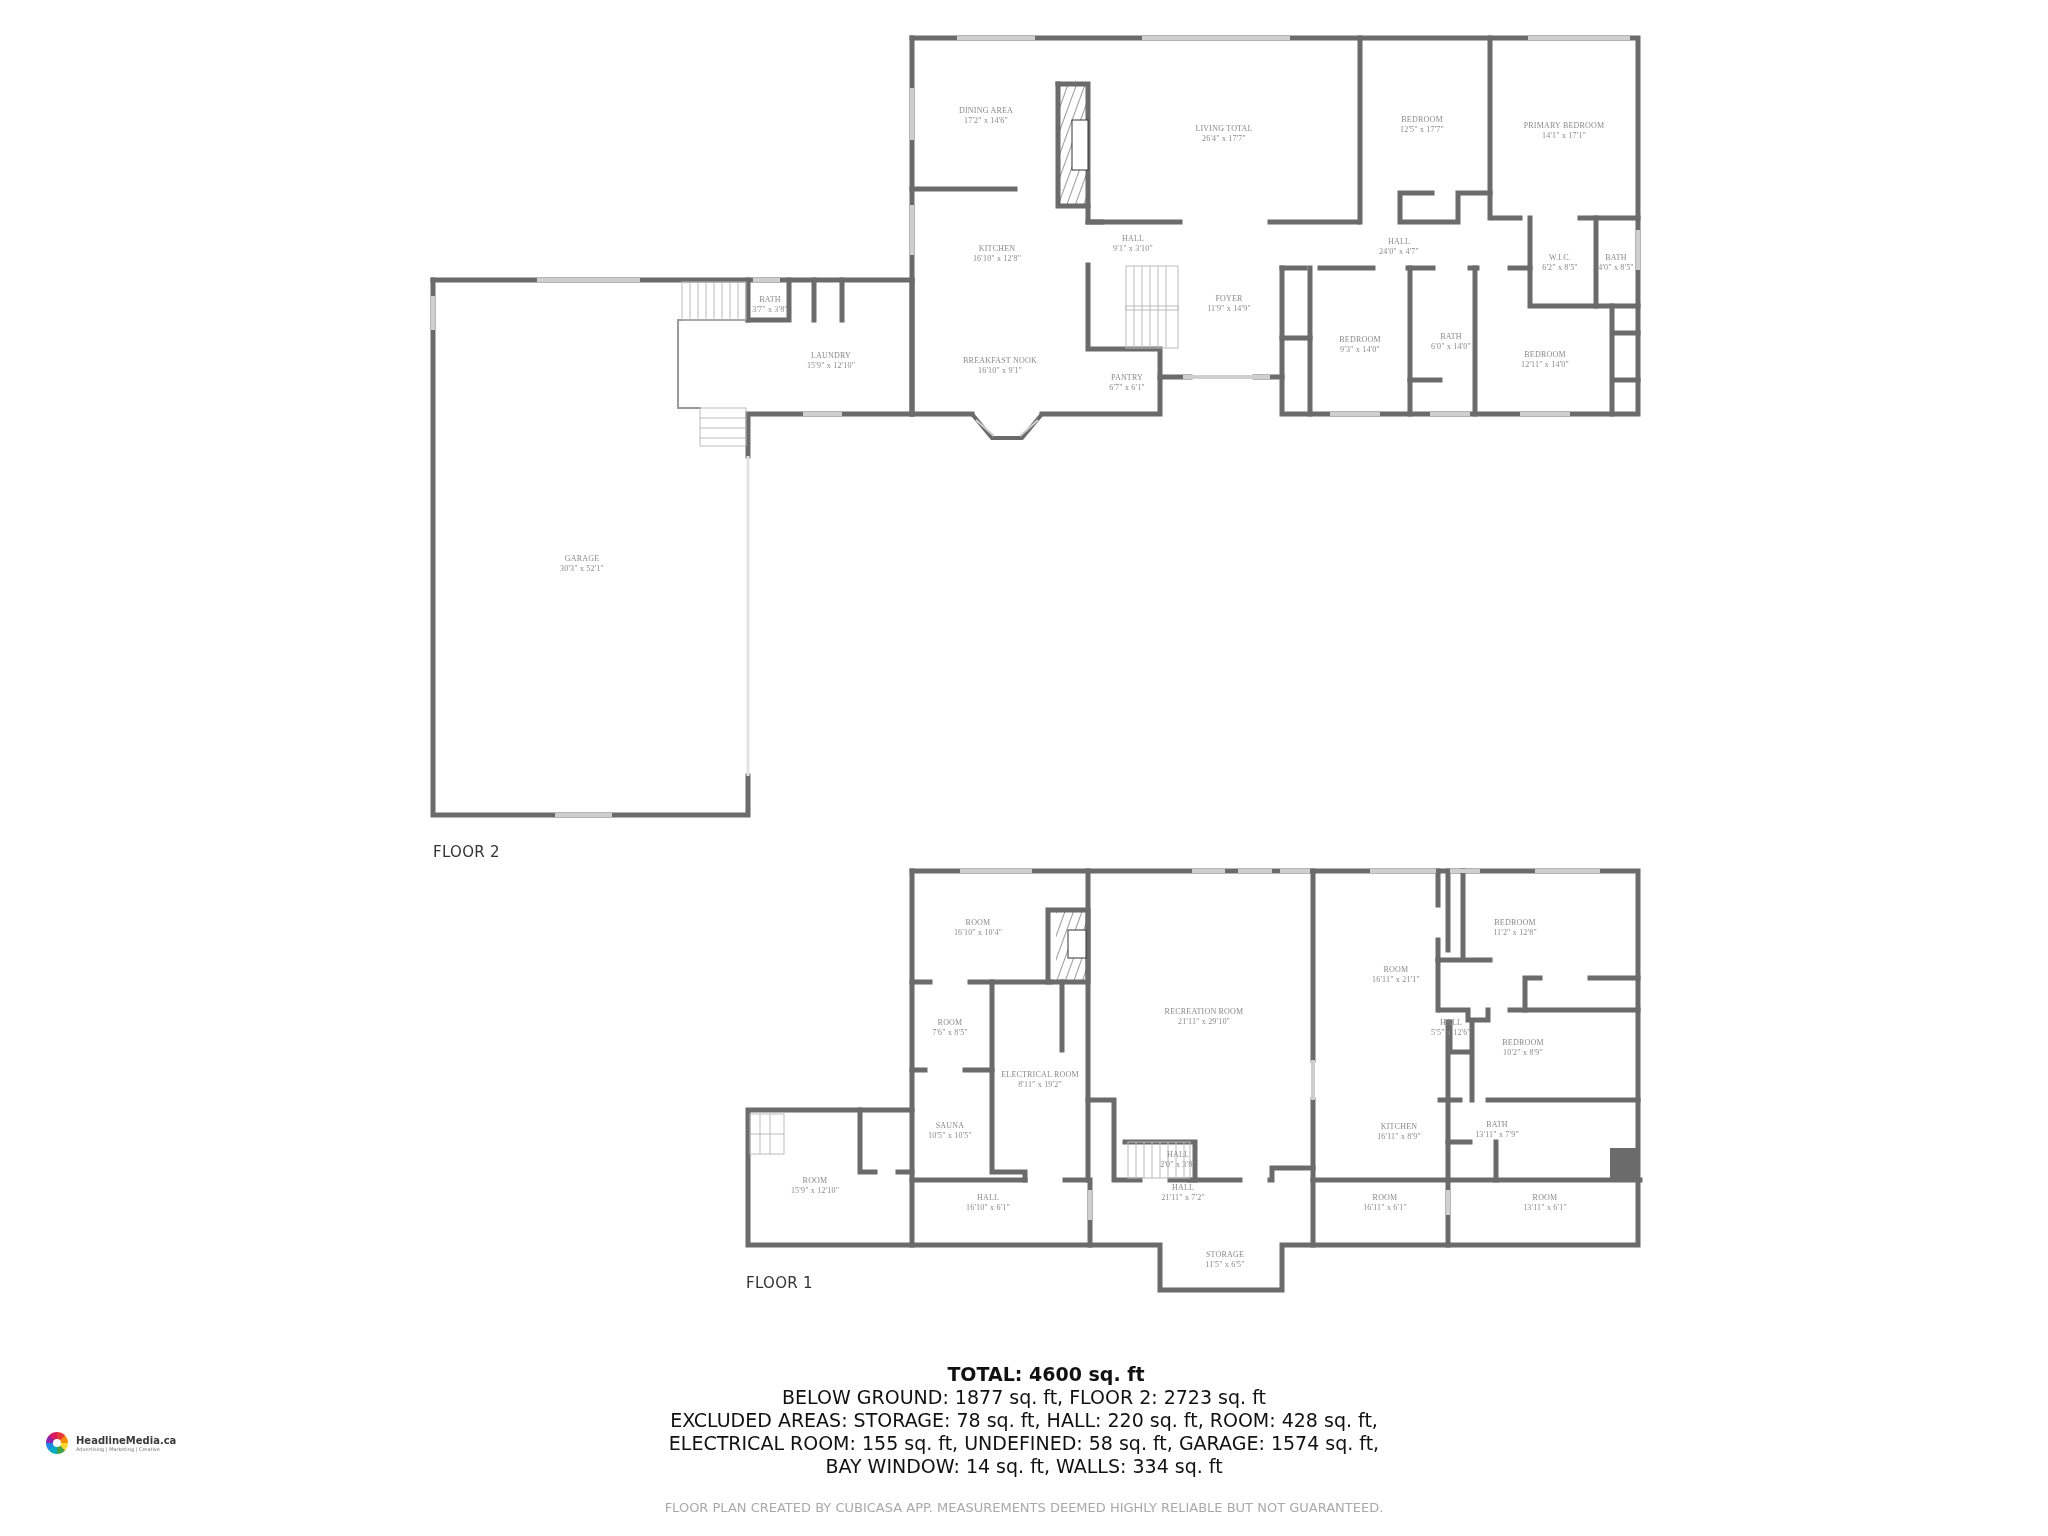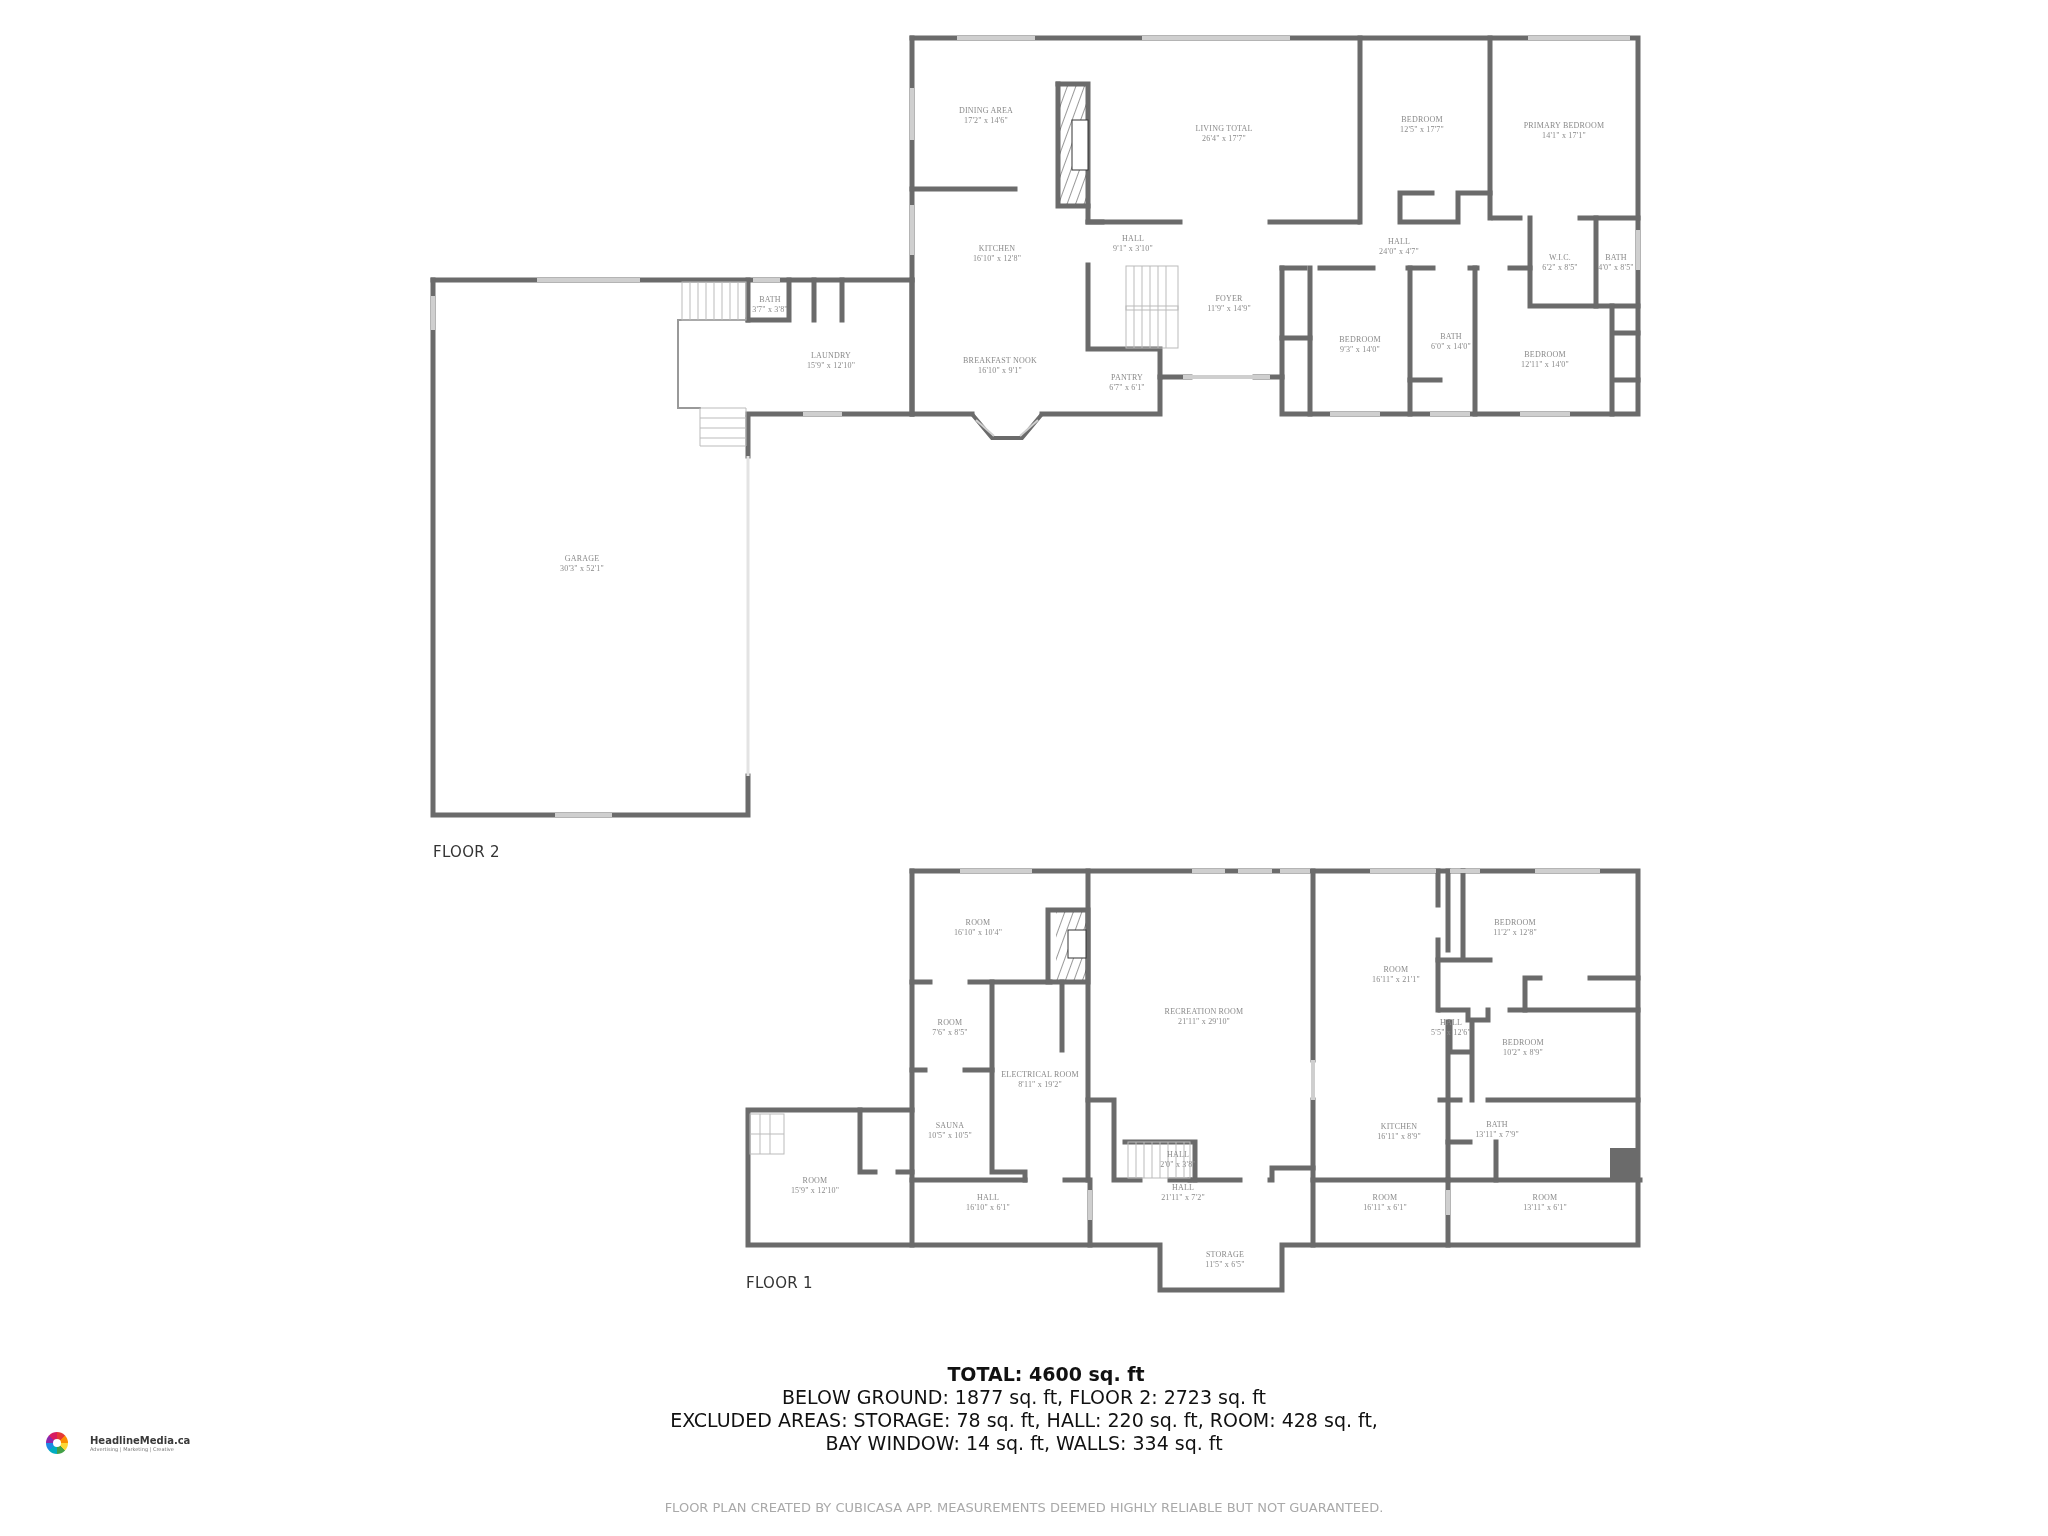--- a/index.html
+++ b/index.html
@@ -6,21 +6,21 @@
   body { width:2048px; height:1536px; position:relative; overflow:hidden; font-family:"Liberation Sans", sans-serif; }
   #plan { position:absolute; left:0; top:0; width:2048px; height:1536px; }
   .room-label { position:absolute; transform:translate(-50%,-50%); text-align:center; color:#8a8a8a; font-family:Liberation Serif, serif; font-size:8px; line-height:10px; white-space:nowrap; letter-spacing:0.2px; }
   .room-label .rname { display:block; }
   .room-label .rdim { display:block; }
   .floor-label { position:absolute; font-family:"DejaVu Sans", sans-serif; font-size:15px; color:#333; letter-spacing:0.3px; }
   .summary { position:absolute; left:0; width:2048px; top:1363px; text-align:center; font-family:"DejaVu Sans", sans-serif; color:#111; }
   .summary .total { font-weight:bold; font-size:19px; line-height:23px;padding-left:44px; }
   .summary .line { font-size:19px; line-height:23px; }
   .disclaimer { position:absolute; left:0; width:2048px; top:1500px; text-align:center; font-family:"DejaVu Sans", sans-serif; font-size:13px; color:#a9a9a9; }
-  .logo { position:absolute; left:46px; top:1432px; display:flex; align-items:center; gap:22px; }
+  .logo { position:absolute; left:46px; top:1432px; display:flex; align-items:center; gap:8px; }
   .logo .wheel { width:22px; height:22px; border-radius:50%;
     background:conic-gradient(#e53935 0 45deg,#fb8c00 45deg 90deg,#fdd835 90deg 135deg,#43a047 135deg 180deg,#00acc1 180deg 225deg,#1e88e5 225deg 270deg,#8e24aa 270deg 315deg,#d81b60 315deg 360deg); position:relative; }
   .logo .wheel::after { content:""; position:absolute; left:7px; top:7px; width:8px; height:8px; background:#fff; border-radius:50%; }
   .logo .brand { font-family:"DejaVu Sans", sans-serif; font-weight:bold; font-size:10px; color:#3a3a3a; line-height:11px; }
   .logo .tag { font-family:"DejaVu Sans", sans-serif; font-size:5px; color:#777; line-height:6px; }
 </style>
 </head>
 <body>
 
 <svg id="plan" viewBox="0 0 2048 1536" xmlns="http://www.w3.org/2000/svg">
@@ -300,20 +300,21 @@
       <span class="rname">STORAGE</span>
       <span class="rdim">11'5" x 6'5"</span>
     </div>
 </div>
 <div class="floor-label" style="left:746px;top:1274px">FLOOR 1</div>
 
 <div class="summary">
   <div class="total">TOTAL: 4600 sq. ft</div>
   <div class="line">BELOW GROUND: 1877 sq. ft, FLOOR 2: 2723 sq. ft</div>
   <div class="line">EXCLUDED AREAS: STORAGE: 78 sq. ft, HALL: 220 sq. ft, ROOM: 428 sq. ft,</div>
+  <div class="line">ELECTRICAL ROOM: 155 sq. ft, UNDEFINED: 58 sq. ft, GARAGE: 1574 sq. ft,</div>
   <div class="line">BAY WINDOW: 14 sq. ft, WALLS: 334 sq. ft</div>
 </div>
 
 <div class="disclaimer">FLOOR PLAN CREATED BY CUBICASA APP. MEASUREMENTS DEEMED HIGHLY RELIABLE BUT NOT GUARANTEED.</div>
 
 <div class="logo">
   <div class="wheel"></div>
   <div>
     <div class="brand">HeadlineMedia.ca</div>
     <div class="tag">Advertising | Marketing | Creative</div>

